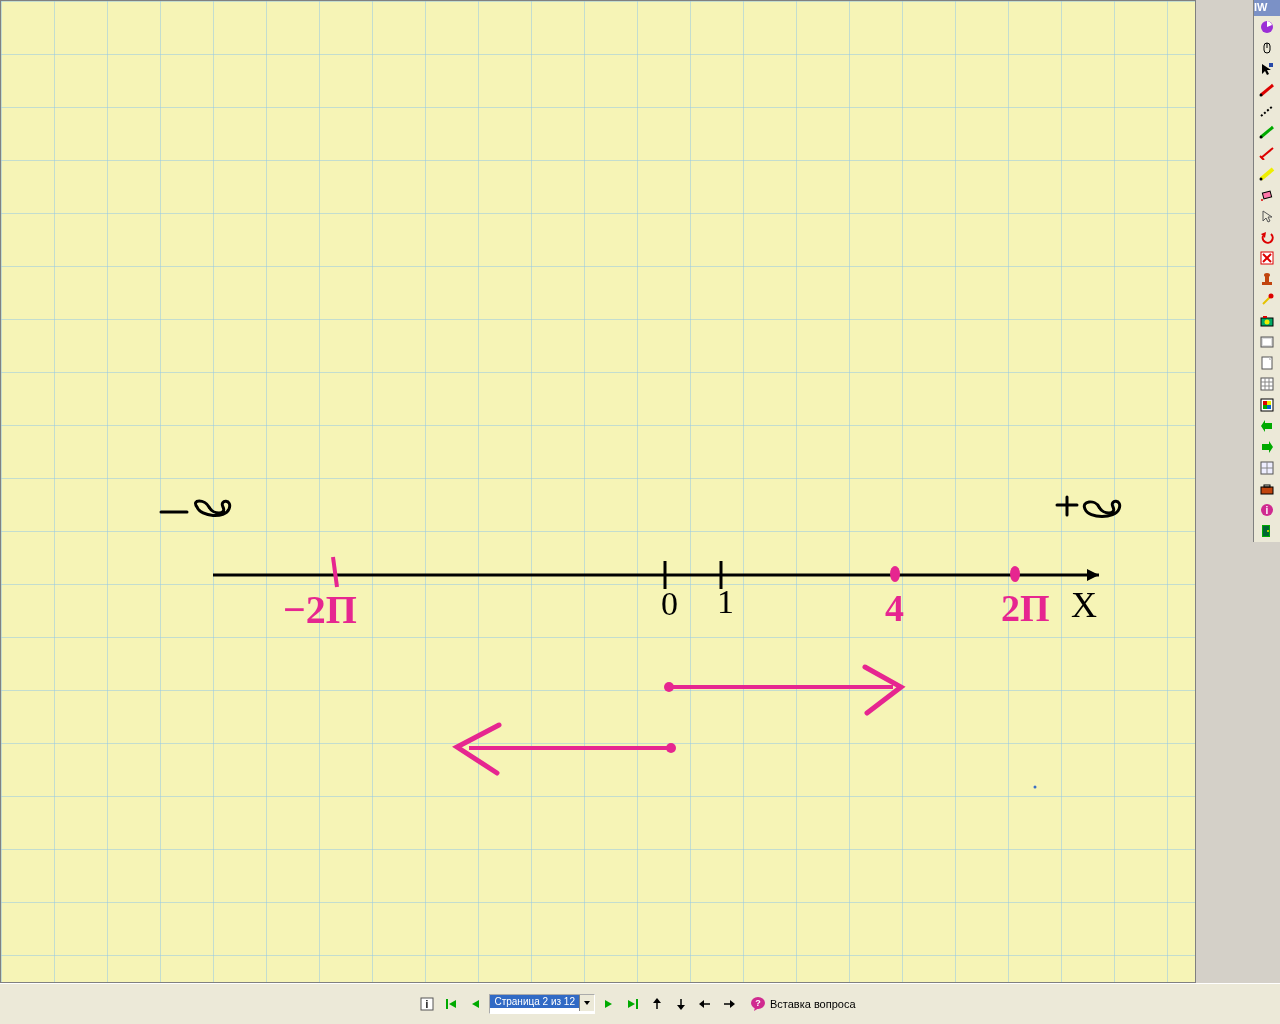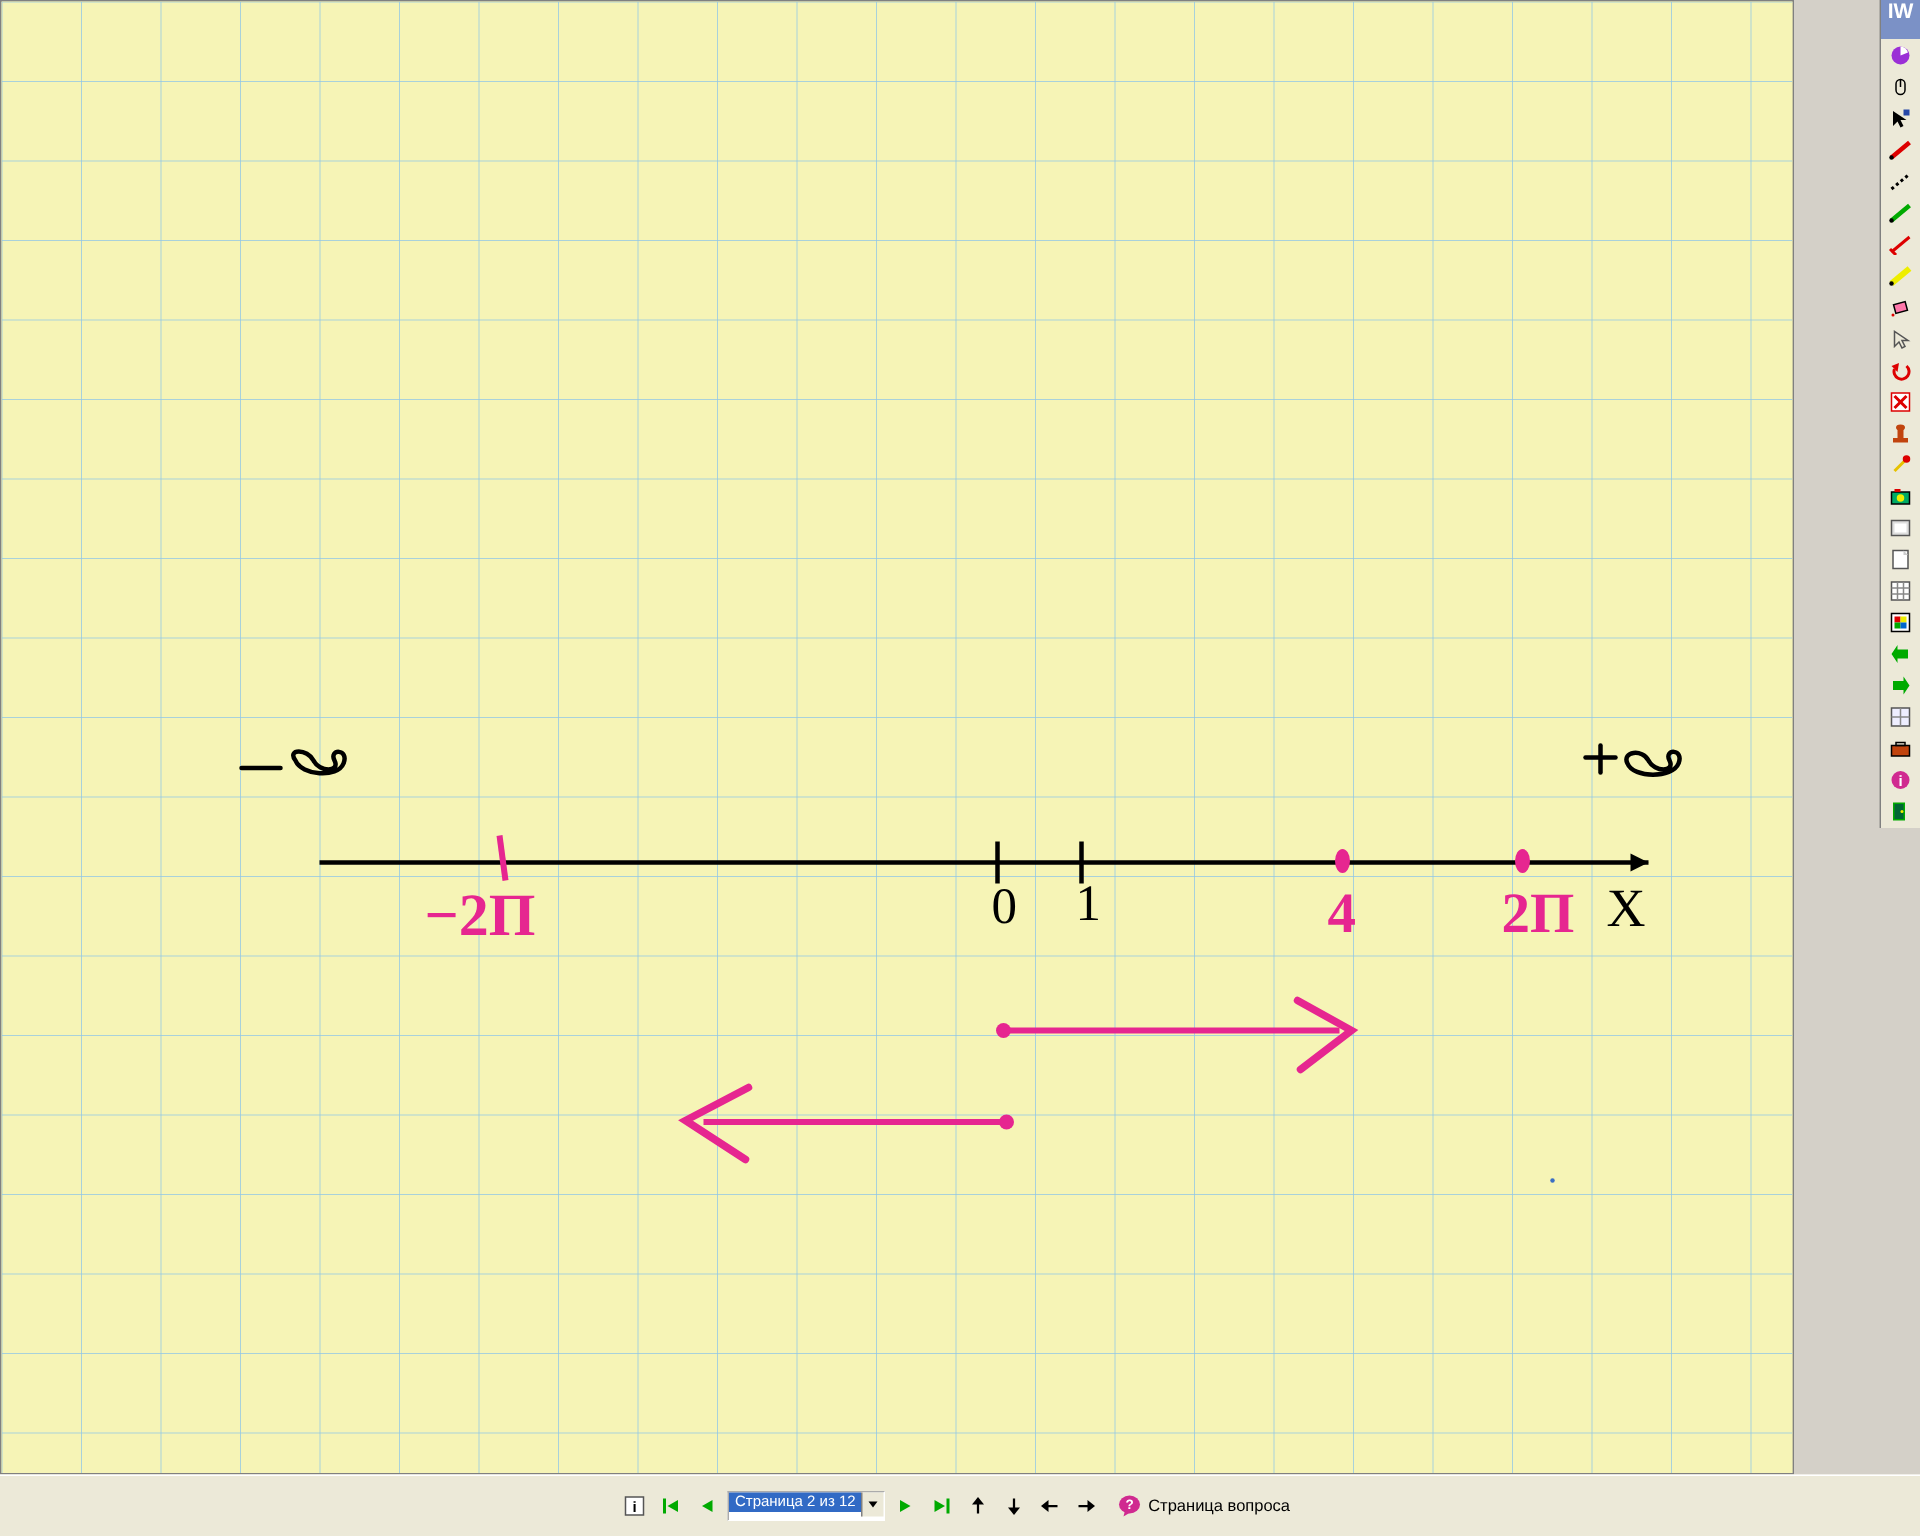--- a/index.html
+++ b/index.html
@@ -1,20 +1,20 @@
 <!DOCTYPE html>
 <html><head>
 <meta charset="utf-8">
 <style>
 html,body{margin:0;padding:0;width:1280px;height:1024px;font-family:Tahoma,Arial,sans-serif;font-size:11px;background:#d4d0c8;overflow:hidden}
 .app{position:relative;width:1280px;height:1024px}
 .canvas-wrap{position:absolute;left:0;top:0;width:1194px;height:981px;border:1px solid #808080;background:#f6f4b6}
 .canvas-wrap svg{display:block}
 .right-bar{position:absolute;right:0;top:0;width:26px;background:#ece9d8;border-left:1px solid #808080}
-.right-bar .hdr{height:26px;background:#7b91c6;color:#fff;font-size:14px;text-align:center;line-height:14px;font-weight:bold;letter-spacing:0}
+.right-bar .hdr{height:16px;background:#7b91c6;color:#fff;font-size:11px;line-height:14px;font-weight:bold;letter-spacing:0}
 .tool{width:24px;height:20px;margin:1px auto;background:#ece9d8;display:flex;align-items:center;justify-content:center;cursor:pointer}
 .bottom-bar{position:absolute;left:0;right:0;bottom:0;height:40px;background:#ece9d8;border-top:1px solid #fff;display:flex;align-items:center;justify-content:center;gap:4px;padding:0 8px}
 .bb-btn{width:18px;height:18px;display:flex;align-items:center;justify-content:center;cursor:pointer;border:1px solid transparent}
 .page-sel{display:flex;align-items:flex-start;border:1px inset #fff;background:#fff;height:18px}
 .page-sel span{background:#316ac5;color:#fff;padding:1px 4px;font-size:10px}
 .page-sel .drop{width:14px;height:16px;background:#ece9d8;border-left:1px solid #808080;display:flex;align-items:center;justify-content:center}
 .insert-q{display:flex;align-items:center;gap:4px;padding:2px 6px;border:1px solid transparent;cursor:pointer}
 </style>
 </head>
 <body>
@@ -298,17 +298,17 @@
           <polygon points="13,6 8,2 8,10" fill="#000"></polygon>
         </svg>
       </div>
 
     <div class="insert-q">
       <svg width="16" height="16">
           <ellipse cx="8" cy="7" rx="7" ry="6" fill="#d02a90"></ellipse>
           <polygon points="5,11 4,15 9,12" fill="#d02a90"></polygon>
           <text x="8" y="10" text-anchor="middle" fill="#fff" font-size="9" font-weight="bold">?</text>
         </svg>
-      <span>Страница вопроса</span>
+      <span>Вставка вопроса</span>
     </div>
   </div>
 
 </div>
 
 </body></html>

